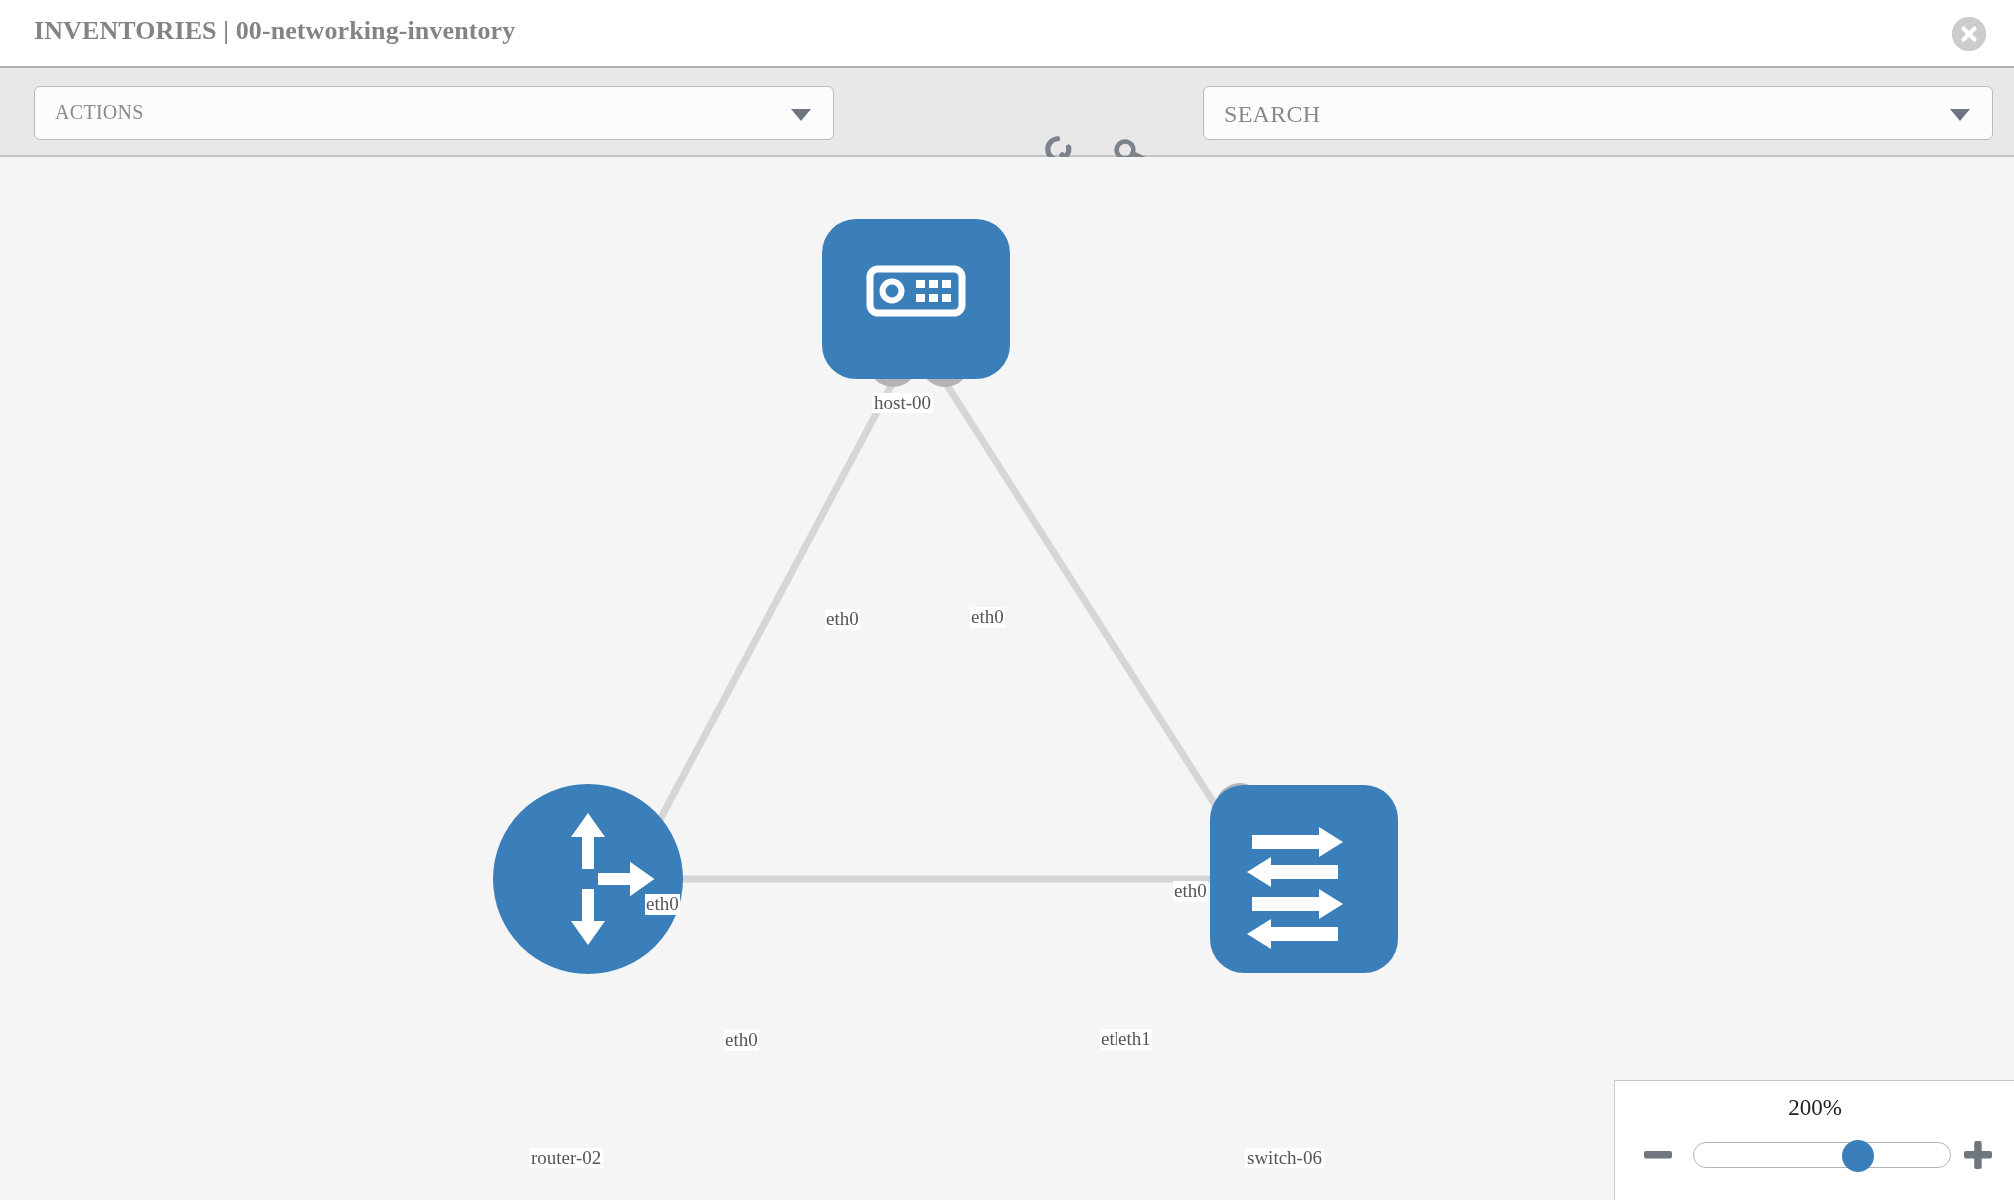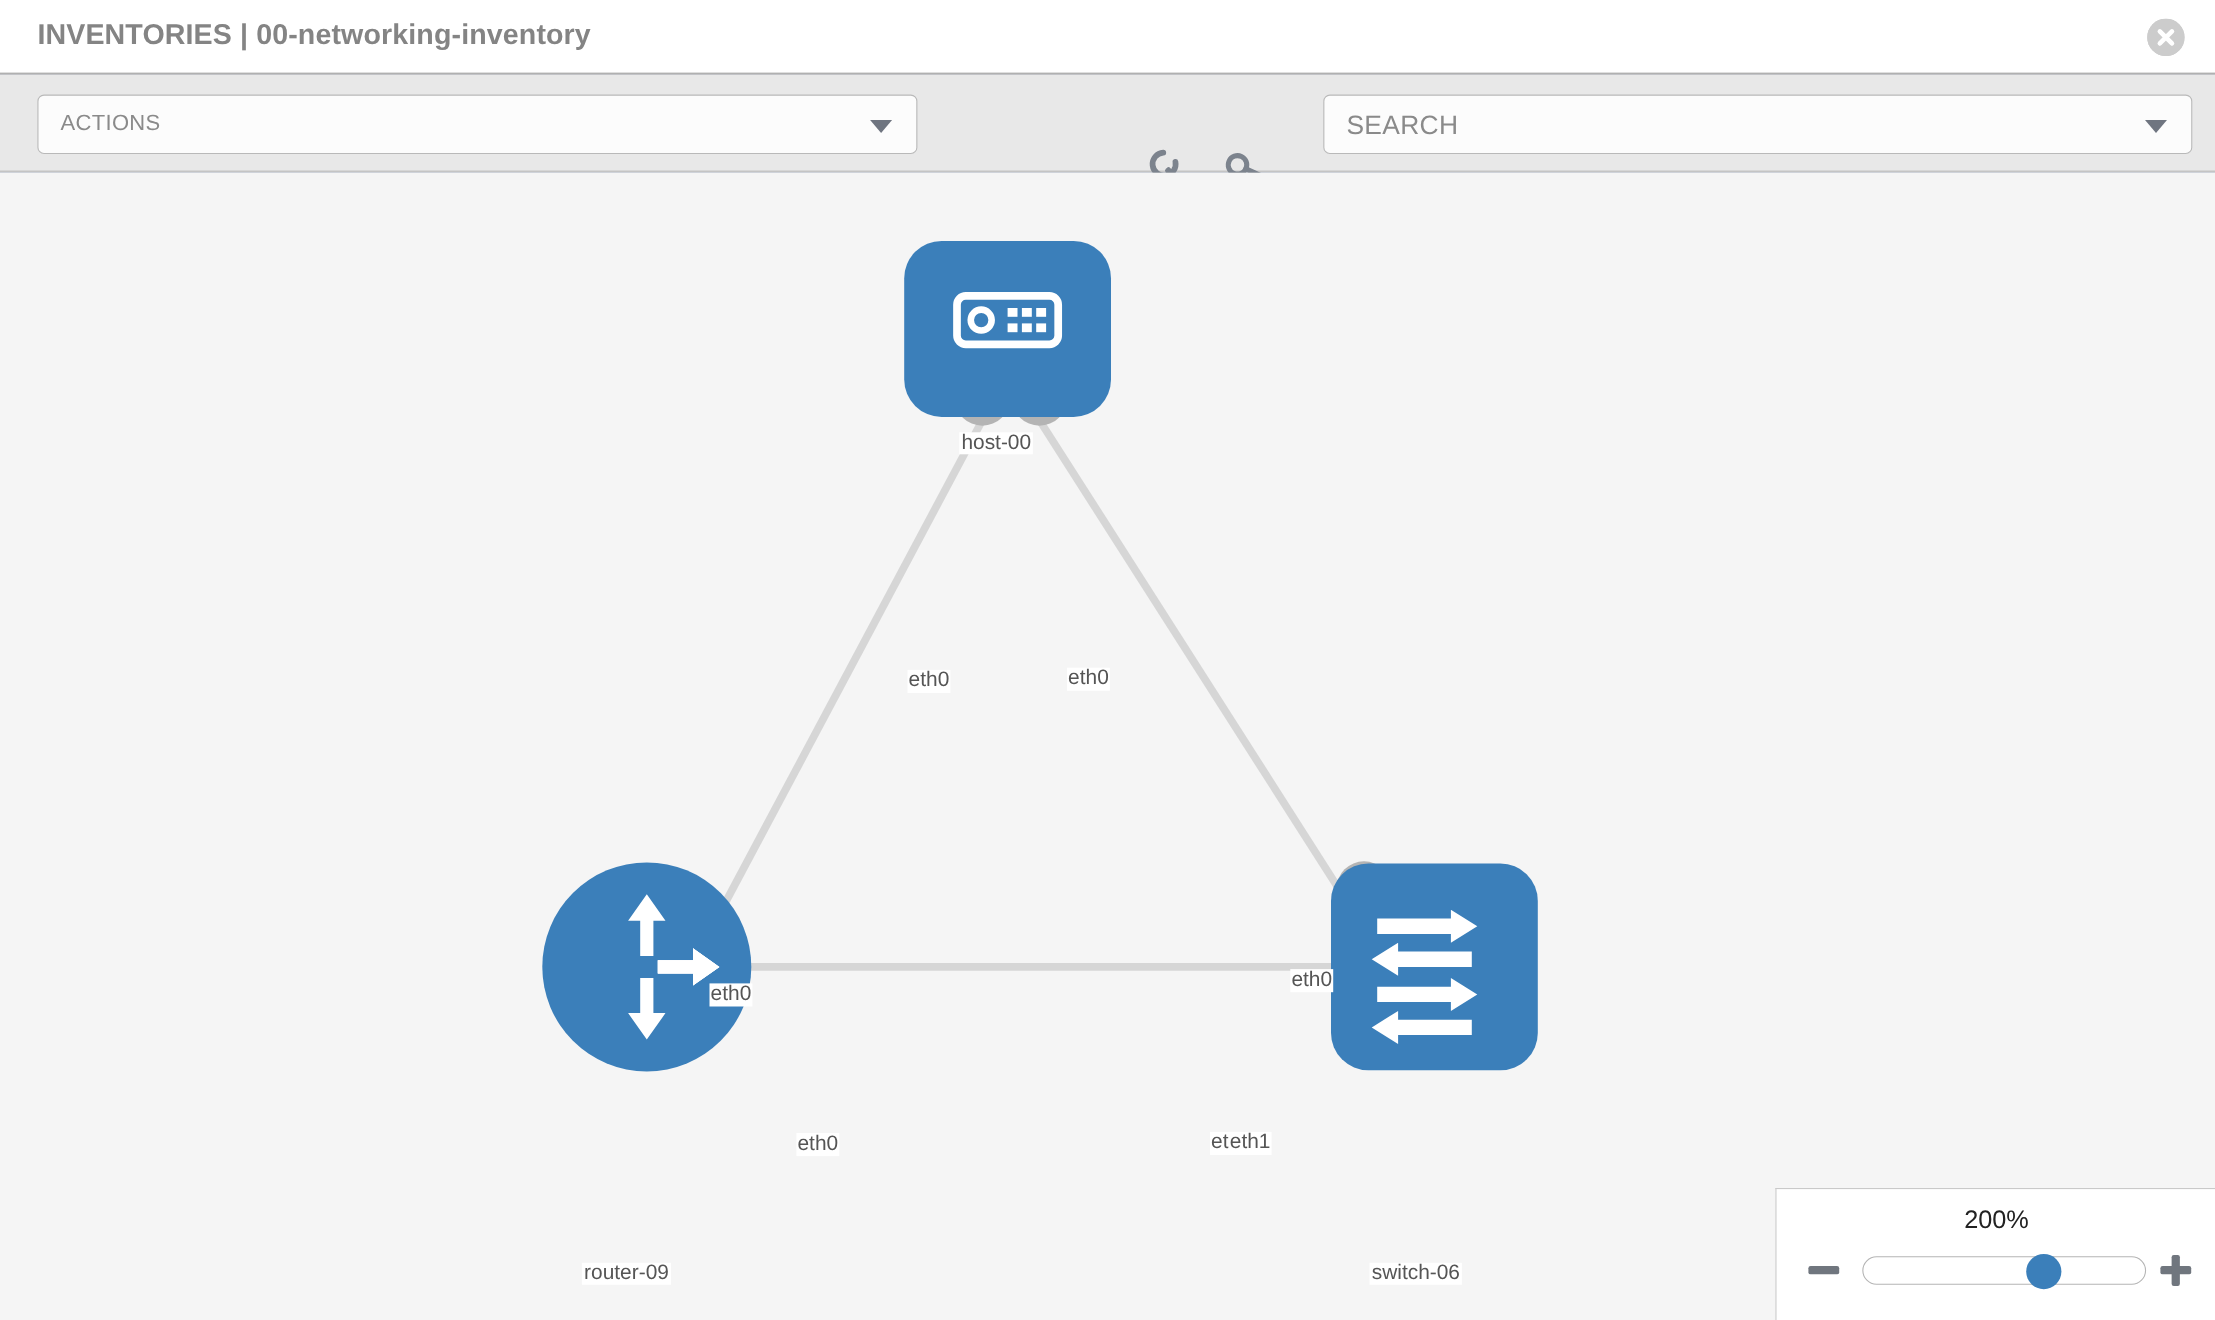--- a/index.html
+++ b/index.html
@@ -10,20 +10,21 @@
     overflow: hidden;
     background: #ffffff;
     font-family: "Liberation Sans", sans-serif;
   }
 
   #app {
     position: relative;
     width: 2014px;
     height: 1200px;
     background: #3b82f6;
+    font-family: Liberation Serif, serif;
   }
 
   
   .header {
     position: absolute;
     top: 0; left: 0;
     width: 2014px;
     height: 68px;
     background: #ffffff;
     border-bottom: 2px solid #b0b0b0;
@@ -322,21 +323,21 @@
           <path d="M91,48 L24,48 L24,40 L0,55 L24,70 L24,62 L91,62 Z" fill="#ffffff"></path>
 
           <path d="M5,80 L72,80 L72,72 L96,87 L72,102 L72,94 L5,94 Z" fill="#ffffff"></path>
 
           <path d="M91,110 L24,110 L24,102 L0,117 L24,132 L24,124 L91,124 Z" fill="#ffffff"></path>
         </g>
       </g>
     </svg>
 
     <div class="node-label" style="left:872px; top:236px;">host-00</div>
-    <div class="node-label" style="left:529px; top:991px;">router-09</div>
+    <div class="node-label" style="left:529px; top:991px;">router-02</div>
     <div class="node-label" style="left:1245px; top:991px;">switch-06</div>
 
     <div class="iface-label" style="left:825px; top:452px;">eth0</div>
     <div class="iface-label" style="left:970px; top:450px;">eth0</div>
     <div class="iface-label" style="left:645px; top:737px;">eth0</div>
     <div class="iface-label" style="left:1173px; top:724px;">eth0</div>
     <div class="iface-label" style="left:724px; top:873px;">eth0</div>
     <div class="iface-label" style="left:1100px; top:872px;">eth</div>
     <div class="iface-label" style="left:1117px; top:872px;">eth1</div>
 

